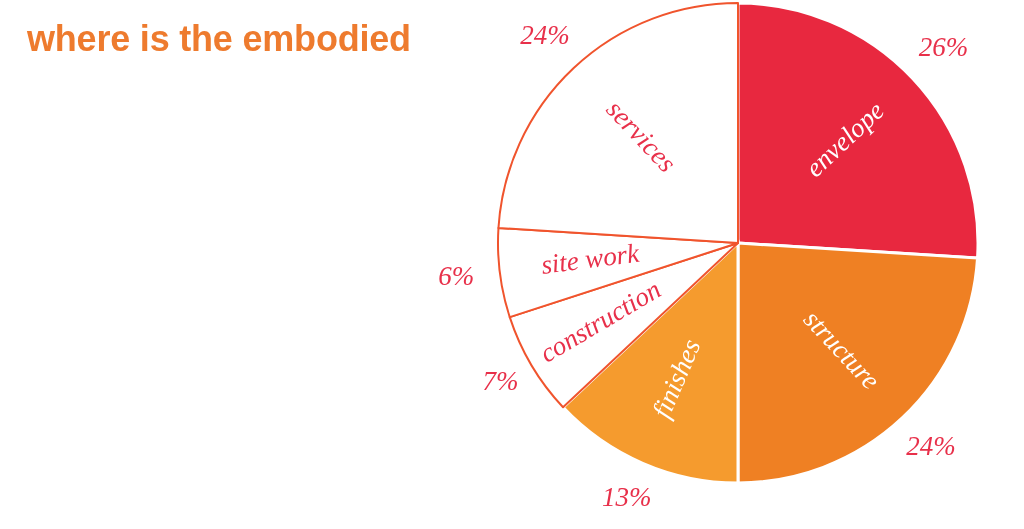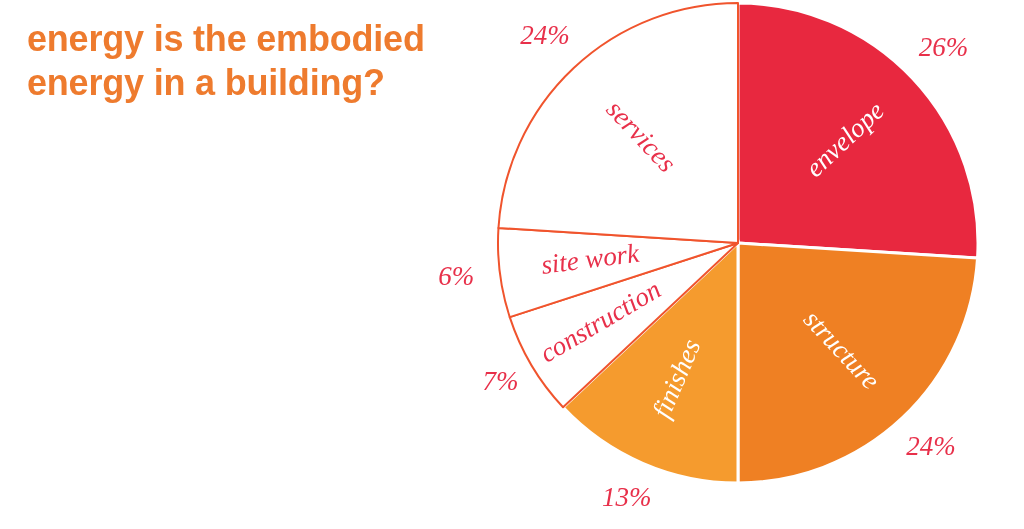--- a/index.html
+++ b/index.html
@@ -72,22 +72,21 @@
     font-size: 27px;
     fill: #e8304a;
   }
 </style>
 </head>
 <body>
 
 <div id="stage">
 
   <div id="title-block">
-    <div class="title-line">energy is the embodied</div>
-    <div class="title-line">energy in a building?</div>
+    <div class="title-line">where is the embodied</div>
   </div>
 
   <div id="chart-wrap">
     <svg id="pie-svg" width="1024" height="529" viewBox="0 0 1024 529">
       <g id="slices-group">
           <path d="M 738 243 L 738.00 3.00 A 240 240 0 0 1 977.53 258.07 Z" fill="#e8283f" stroke="#ffffff" stroke-width="3"></path>
           <path d="M 738 243 L 977.53 258.07 A 240 240 0 0 1 738.00 483.00 Z" fill="#ef8023" stroke="#ffffff" stroke-width="3"></path>
           <path d="M 738 243 L 738.00 483.00 A 240 240 0 0 1 563.05 407.29 Z" fill="#f59b2e" stroke="#ffffff" stroke-width="3"></path>
           <path d="M 738 243 L 563.05 407.29 A 240 240 0 0 1 509.75 317.16 Z" fill="#ffffff" stroke="#f0542d" stroke-width="2" stroke-linejoin="round"></path>
           <path d="M 738 243 L 509.75 317.16 A 240 240 0 0 1 498.47 227.93 Z" fill="#ffffff" stroke="#f0542d" stroke-width="2" stroke-linejoin="round"></path>

